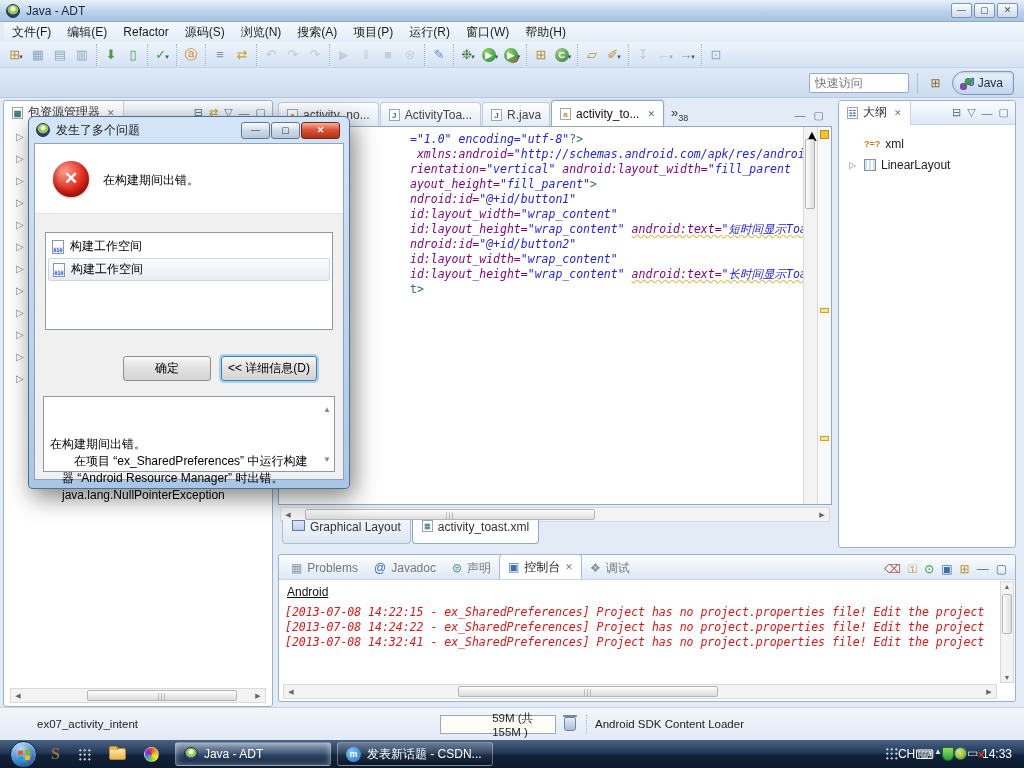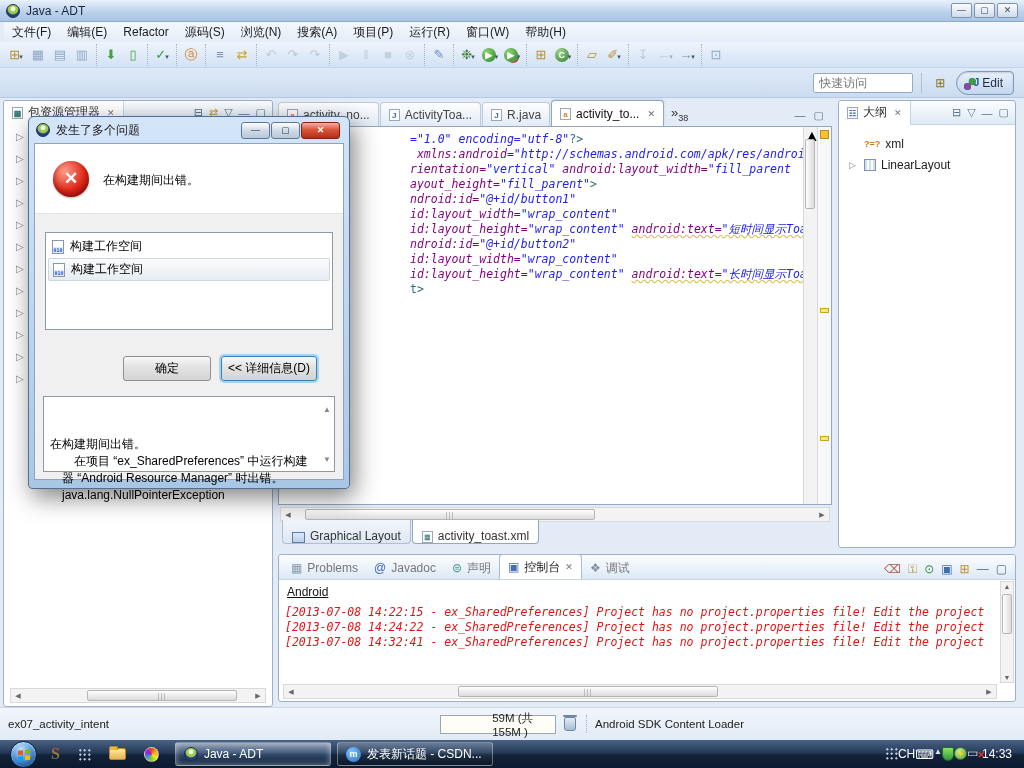--- a/index.html
+++ b/index.html
@@ -83,21 +83,21 @@
   .code{position:absolute;left:0;top:0;right:28px;bottom:0;padding:5px 0 0 131px;
     font:italic 11.5px "DejaVu Sans Mono",monospace;white-space:pre;line-height:15px;}
   .cline{height:15px;}
   .sa{color:#7f007f;} .sv{color:#2222e8;} .st{color:#2f7070;font-style:normal;} .sp{color:#000;}
   .warnu{text-decoration:underline;text-decoration-style:wavy;text-decoration-color:#dcc14a;text-decoration-skip-ink:none;}
   .evs{position:absolute;right:14px;top:0;bottom:0;width:14px;background:#f3f3f3;border-left:1px solid #d9d9d9;}
   .ruler{position:absolute;right:0;top:0;bottom:0;width:14px;background:#f6f8fa;border-left:1px solid #d9d9d9;}
   .rsum{position:absolute;left:2px;top:3px;width:9px;height:9px;background:#f4c430;border:1px solid #b98c1d;}
   .rmark{position:absolute;left:2px;width:9px;height:5px;background:#f8e38a;border:1px solid #c9a227;}
   .btabs{position:absolute;left:0;top:420px;right:0;height:28px;display:flex;align-items:flex-start;padding-left:4px;}
-  .btab{height:24px;display:flex;align-items:flex-end;gap:5px;padding:0 9px;font-size:12px;color:#333;
+  .btab{height:24px;display:flex;align-items:flex-start;gap:5px;padding:0 9px;font-size:12px;color:#333;
     background:linear-gradient(#f2f6fb,#dde7f3);border:1px solid #aebfd4;border-top:none;border-radius:0 0 4px 4px;margin-right:1px;}
   .btab.active{background:#fff;border-color:#93a7c0;}
   .glicon{width:13px;height:11px;background:linear-gradient(#dfeafa,#b9cfec);border:1px solid #5f7ca3;}
   .xfileicon{width:11px;height:12px;background:#fff;border:1px solid #9aa7b8;font:bold 8px/12px "Liberation Sans",sans-serif;color:#2f7070;text-align:center;}
 
   
   .outlinep{left:838px;top:100px;width:178px;height:448px;}
   .obody{padding:8px 0 0 10px;font-size:12px;color:#222;}
   .orow{height:21px;display:flex;align-items:center;gap:5px;}
   .pi-icon{color:#c77c1e;font:bold 9px "Liberation Sans",sans-serif;}
@@ -113,21 +113,21 @@
   .ctab .x{font-size:9px;color:#777;}
   .cicons{margin-left:auto;display:flex;align-items:center;gap:7px;padding:0 8px 3px 0;color:#5d7187;font-size:12px;}
   .ctitle{position:absolute;left:8px;top:30px;font-size:12px;color:#111;text-decoration:underline;}
   .clines{position:absolute;left:6px;top:50px;right:18px;height:62px;overflow:hidden;
     font:italic 11.5px "DejaVu Sans Mono",monospace;line-height:15px;color:#e01414;white-space:pre;}
   .cvs{position:absolute;right:1px;top:26px;width:14px;bottom:18px;}
   .chs{left:4px;right:18px;bottom:2px;}
 
   
   .statusbar{position:absolute;left:0;top:707px;width:1024px;height:33px;background:linear-gradient(#f2f6fb,#e2eaf5);
-    display:flex;align-items:center;font-size:11.5px;color:#222;border-top:1px solid #c9d6e8;}
+    display:flex;align-items:center;font-size:11.5px;color:#222;border-top:1px solid #c9d6e8;padding-left:29px;}
   .sbleft{margin-left:8px;}
   .heap{position:relative;margin-left:auto;width:116px;height:19px;border:1px solid #9aa7b8;background:#fffef6;
     display:flex;align-items:center;justify-content:center;font-size:11.5px;color:#222;}
   .heapfill{position:absolute;left:0;top:0;bottom:0;width:57%;background:#efe9cf;}
   .heap span{position:relative;}
   .trash{width:12px;height:14px;margin:0 10px 0 8px;border:1px solid #6f87a3;border-radius:2px 2px 3px 3px;
     background:linear-gradient(#e6edf5,#a9bcd2);position:relative;}
   .trash::before{content:"";position:absolute;left:-2px;top:-3px;right:-2px;height:2px;background:#6f87a3;border-radius:1px;}
   .sbsep{width:1px;height:18px;border-left:1px dotted #9fb4d0;margin-right:8px;}
   .sbright{margin-right:280px;}
@@ -287,21 +287,21 @@
       <span class="tgroup">
         <span class="ticon" style="color: rgb(143, 167, 198);">⊡</span>
       </span>
     </div>
   <div class="toolbar2">
     <input class="qa" placeholder="快速访问" style="">
     <span class="sep2"></span>
     <span class="openpersp">⊞</span>
     <button class="perspbtn">
       <span class="persp-j"></span>
-      <span>Edit</span>
+      <span>Java</span>
     </button>
   </div>
 
   <div class="panel explorer">
     <div class="phead">
       <span class="ptab">
         <span class="xfileicon">▦</span>
         <span>包资源管理器</span>
         <span class="x">✕</span>
       </span>

